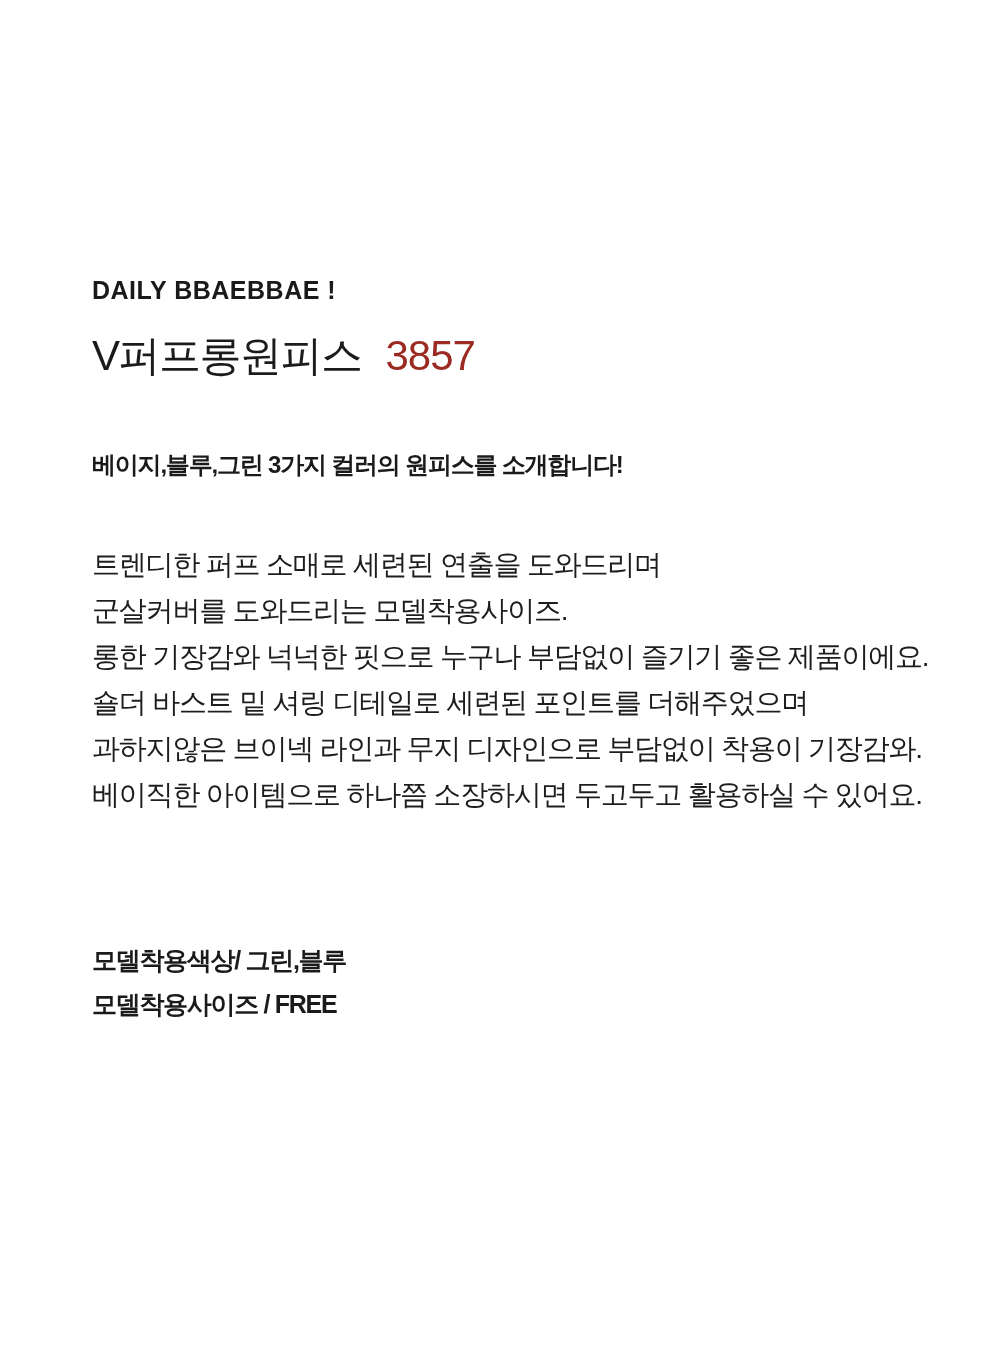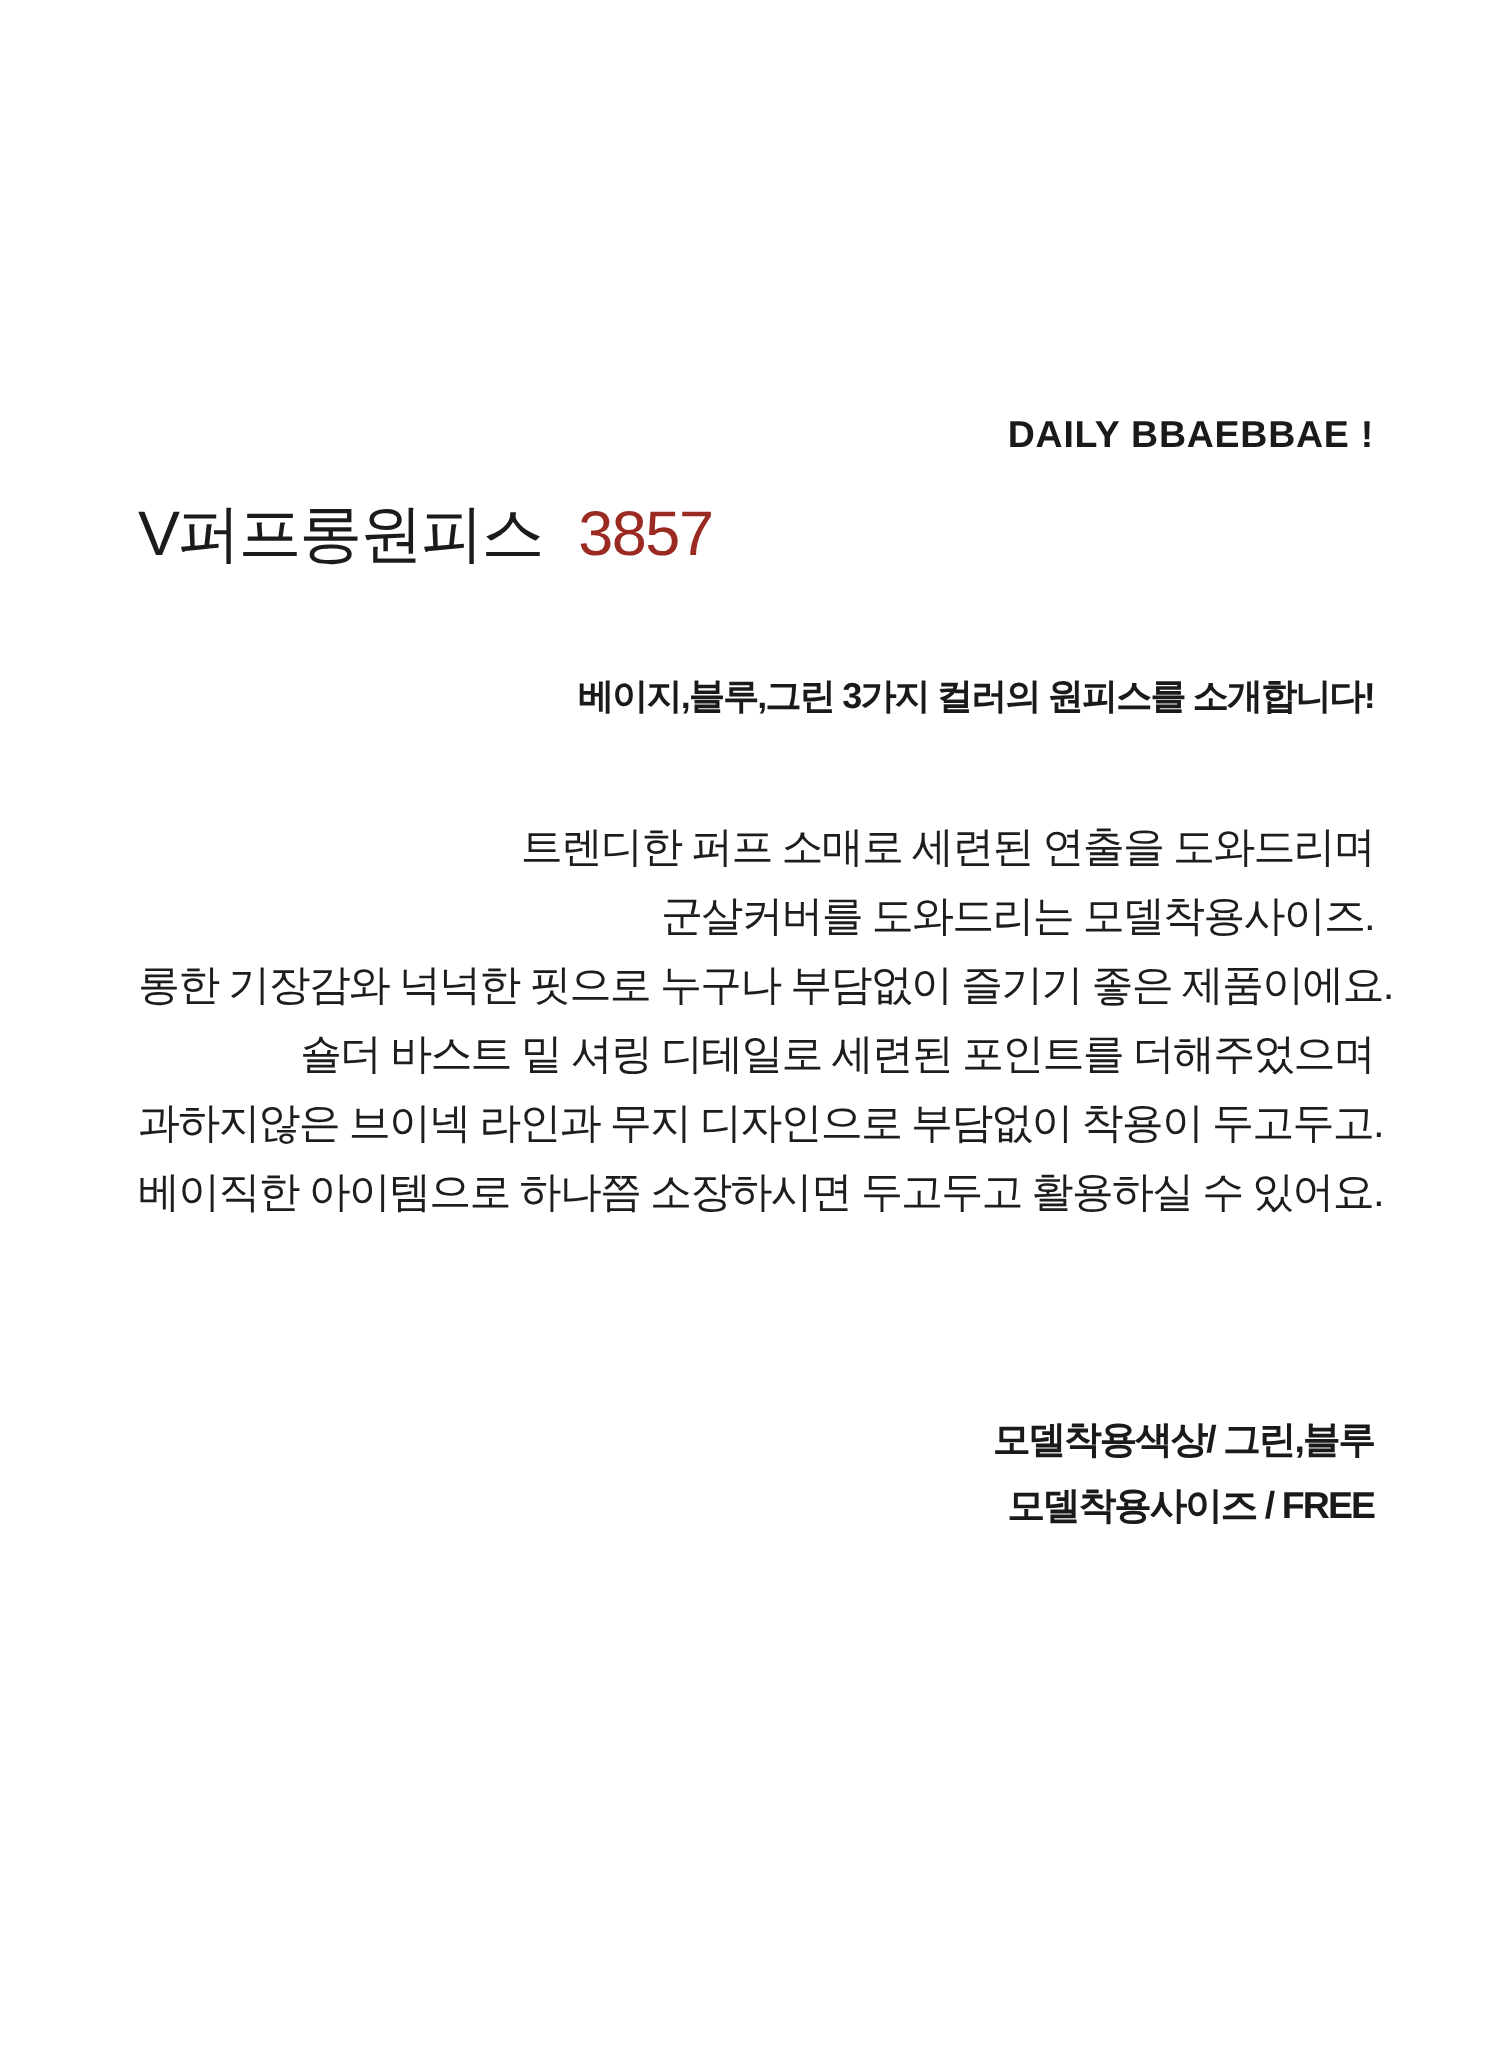--- a/index.html
+++ b/index.html
@@ -13,21 +13,20 @@
     font-family: "Liberation Sans", sans-serif;
     color: #111111;
     overflow: hidden;
   }
 
   .page {
     position: relative;
     width: 976px;
     height: 1372px;
     box-sizing: border-box;
-    text-align: right;
   }
 
   .content {
     position: absolute;
     left: 92px;
     top: 275px;
     right: 60px;
   }
 
   .eyebrow {
@@ -84,21 +83,20 @@
     display: block;
     white-space: nowrap;
   }
 
   .meta {
     font-size: 25px;
     font-weight: bold;
     color: #1a1a1a;
     letter-spacing: -1.3px;
     line-height: 44px;
-    margin-left: 37px;
   }
 
   .meta .line {
     display: block;
     white-space: nowrap;
   }
 </style>
 </head>
 <body>
 
@@ -112,21 +110,21 @@
       <span class="title-code">3857</span>
     </div>
 
     <div class="subhead">베이지,블루,그린 3가지 컬러의 원피스를 소개합니다!</div>
 
     <div class="body-copy">
       <span class="line">트렌디한 퍼프 소매로 세련된 연출을 도와드리며</span>
       <span class="line">군살커버를 도와드리는 모델착용사이즈.</span>
       <span class="line">롱한 기장감와 넉넉한 핏으로 누구나 부담없이 즐기기 좋은 제품이에요.</span>
       <span class="line">숄더 바스트 밑 셔링 디테일로 세련된 포인트를 더해주었으며</span>
-      <span class="line">과하지않은 브이넥 라인과 무지 디자인으로 부담없이 착용이 두고두고.</span>
+      <span class="line">과하지않은 브이넥 라인과 무지 디자인으로 부담없이 착용이 기장감와.</span>
       <span class="line">베이직한 아이템으로 하나쯤 소장하시면 두고두고 활용하실 수 있어요.</span>
     </div>
 
     <div class="meta">
       <span class="line">모델착용색상/ 그린,블루</span>
       <span class="line">모델착용사이즈 / FREE</span>
     </div>
 
   </div>
 </div>

